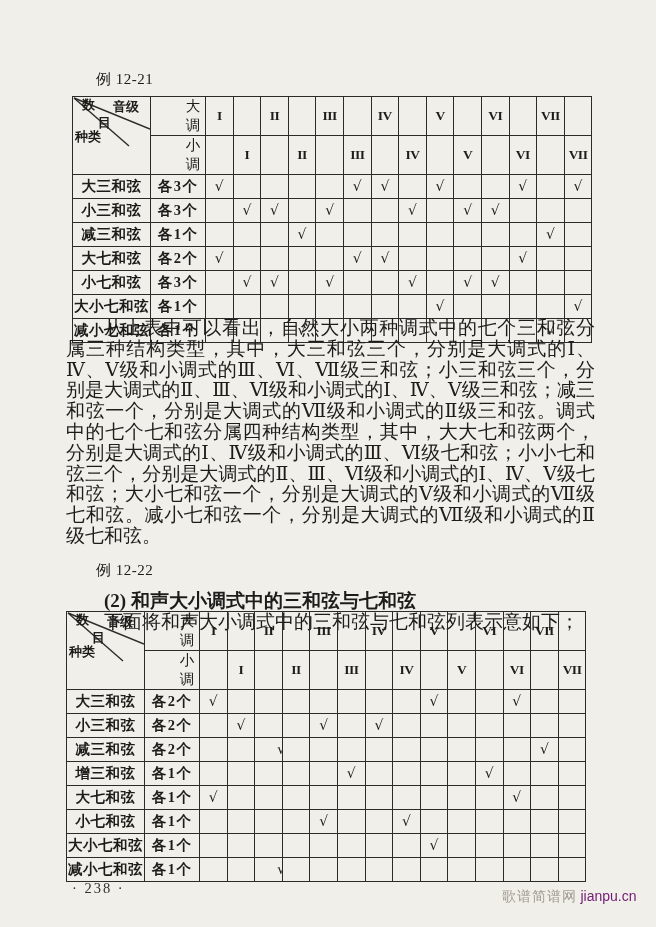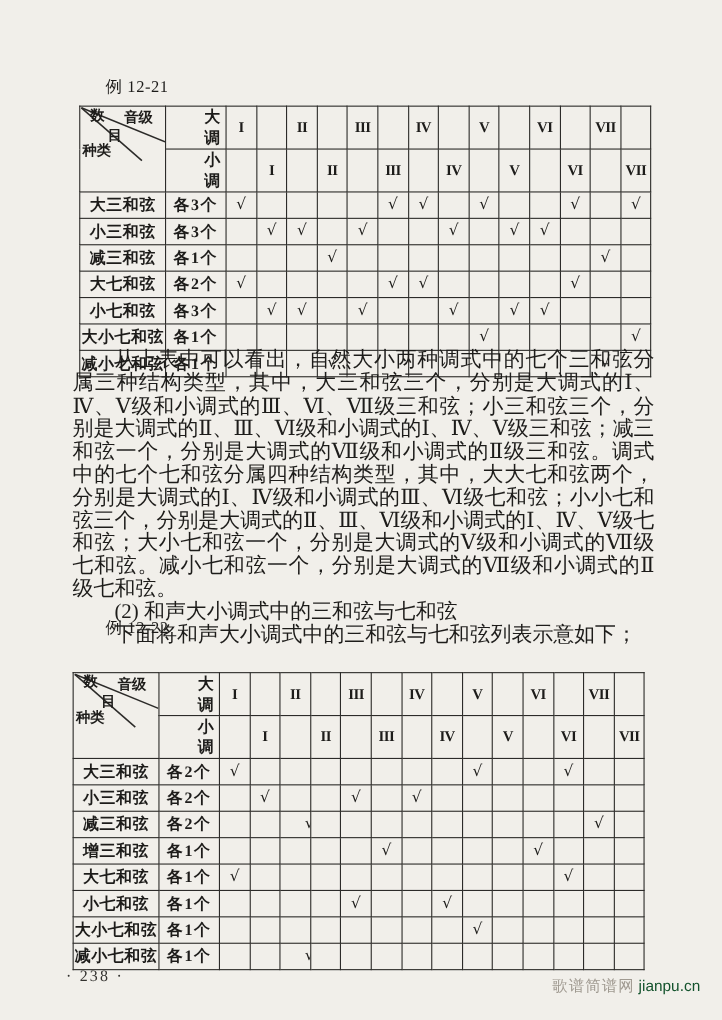--- a/index.html
+++ b/index.html
@@ -26,41 +26,41 @@
     background:transparent;
   }
   .chord-table td {
     border:1.6px solid #2c2b29;
     padding:0; text-align:center; vertical-align:middle;
     font-size:14.5px; height:23px; overflow:hidden;
   }
   .chord-table tr.hdr td { height:24px; }
   .chord-table td.type { letter-spacing:0.5px; font-weight:600;margin-top:44px; }
   .chord-table td.cnt  { letter-spacing:1.5px; font-weight:600; }
-  .chord-table td.mode { letter-spacing:2px; font-weight:700;padding-left:32px; }
+  .chord-table td.mode { letter-spacing:2px; font-weight:400;padding-left:32px; }
   .chord-table td.num  { font-size:13.5px; font-weight:600; letter-spacing:-0.5px; }
   .chord-table td.corner { position:relative; padding:0; }
   .corner svg { position:absolute; left:0; top:0; }
   .corner svg line { stroke:#2c2b29; stroke-width:1.4; }
   .corner .cn { position:absolute; font-size:13px; font-weight:600; line-height:14px; }
   .ck { font-family:"DejaVu Sans",sans-serif; font-size:14px; }
   .ck.str { display:inline-block; transform:translateX(13px); }
 
   .textblock {
     position:absolute; left:66px; top:318px; width:529px;
     font-size:19px;
   }
   .textblock p {
     margin:0; text-indent:2em; text-align:justify;
     line-height:20.8px;
   }
-  .textblock p.bold { font-weight:normal; }
+  .textblock p.bold { font-weight:bold;margin-top:44px; }
 
   .pagenum {
-    position:absolute; left:60px; top:880px;
+    position:absolute; left:72px; top:880px;
     font-size:14.5px; letter-spacing:2px; color:#33322f;
   }
   .watermark {
     position:absolute; left:502px; top:888px;
     font-size:14px; white-space:nowrap;
   }
   .watermark .site { letter-spacing:1px; }
   .watermark .url { font-family:"Liberation Sans","DejaVu Sans",sans-serif; }
 </style>
 </head>
@@ -483,16 +483,16 @@
             <td class="c"></td>
           </tr>
         </tbody>
       </table>
     </div>
 
   <div class="pagenum">· 238 ·</div>
 
   <div class="watermark">
     <span class="site" style="color: rgb(160, 154, 145);">歌谱简谱网</span>
-    <span class="url" style="color: #14532d;">jianpu.cn</span>
+    <span class="url" style="color: #701a75;">jianpu.cn</span>
   </div>
 
 </div>
 
 </body></html>

